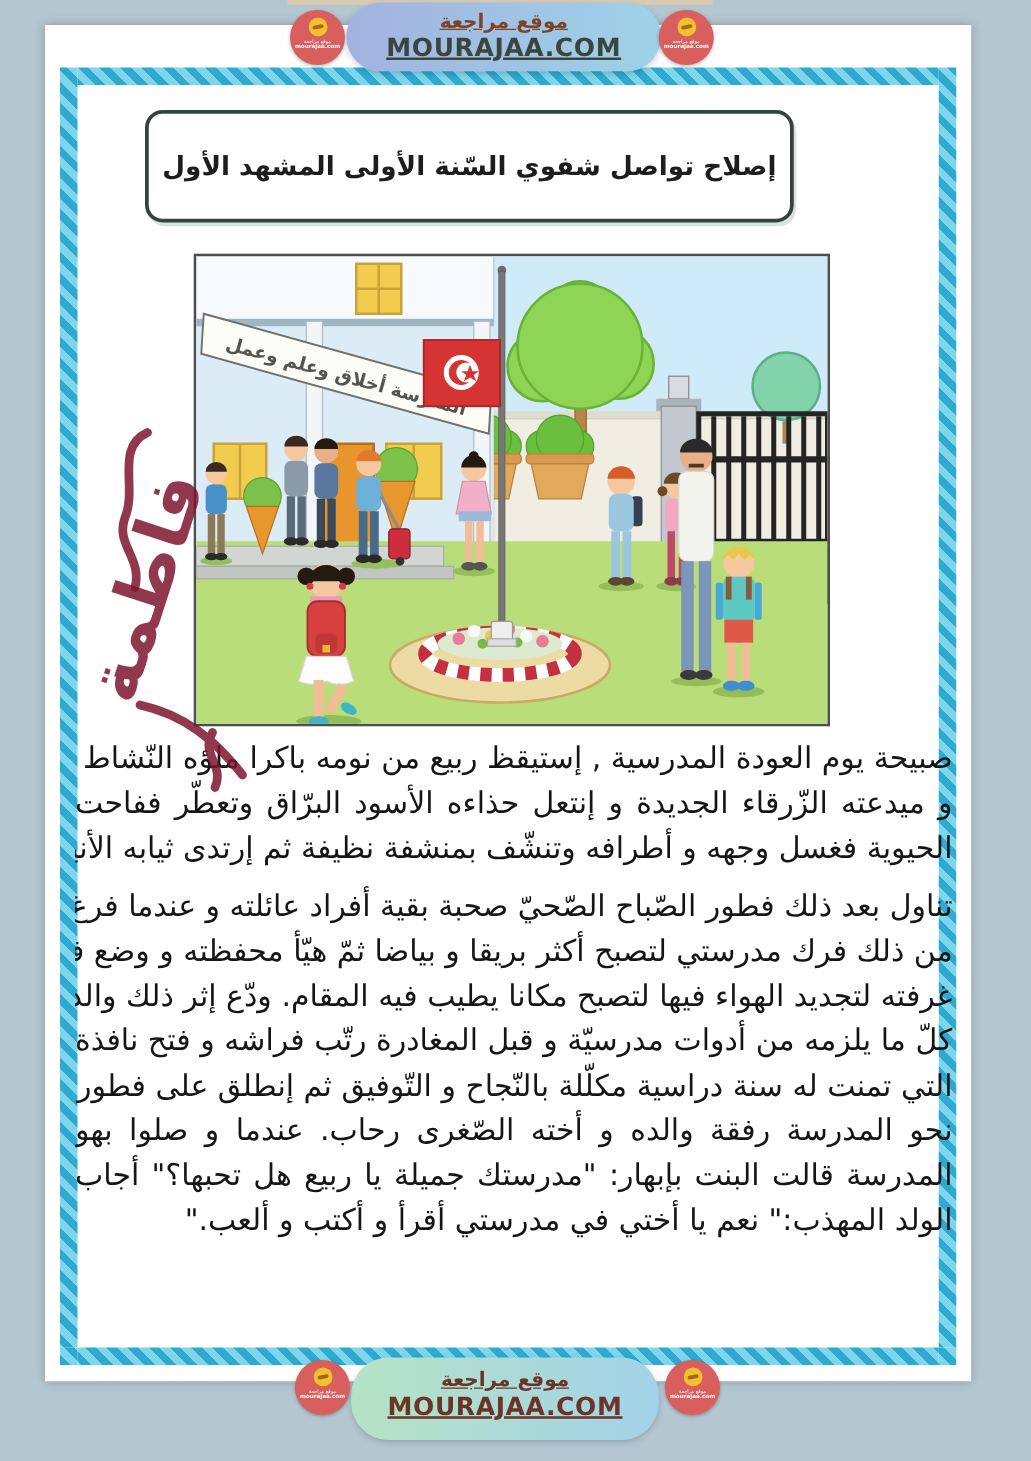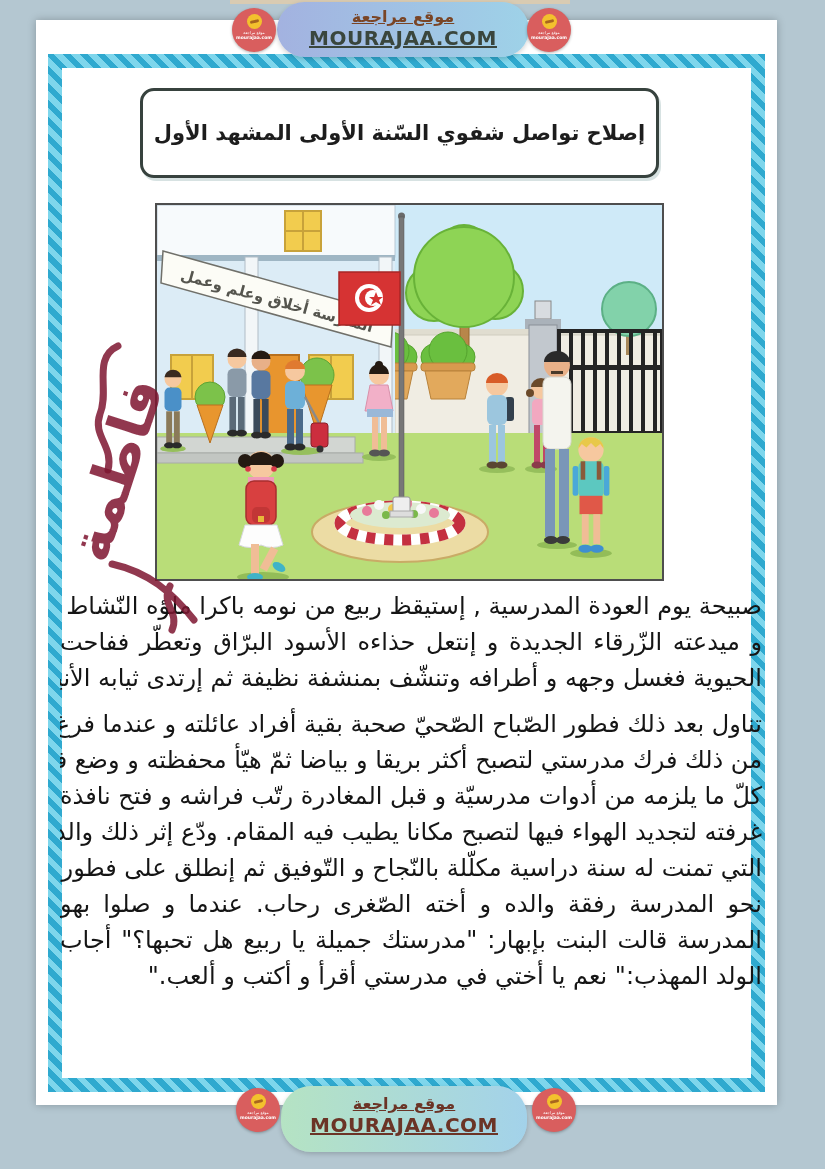--- a/index.html
+++ b/index.html
@@ -31,21 +31,21 @@
     position:absolute;width:44px;height:44px;border-radius:50%;
     background:#d95e5e;text-align:center;color:#fff;
     box-shadow:0 1px 3px rgba(0,0,0,.3);overflow:hidden;
   }
   .logo-yellow{width:15px;height:15px;border-radius:50%;background:#f3c12d;margin:6px auto 1px;position:relative;}
   .logo-yellow::after{content:"";position:absolute;left:3px;top:6px;width:9px;height:3px;background:#a8651e;border-radius:2px;transform:rotate(-12deg);}
   .logo-line1{font-size:4px;line-height:5px;}
   .logo-line2{font-size:4.5px;line-height:6px;font-weight:bold;}
   
   .title-box{
-    position:absolute;left:140px;top:88px;width:513px;height:84px;
+    position:absolute;left:116px;top:88px;width:513px;height:84px;
     border:3px solid #37423e;border-radius:14px;background:#fff;
     display:flex;align-items:center;justify-content:center;
     box-shadow:2px 3px 0 rgba(110,150,150,.28);
   }
   .title-box .title{font-size:21px;font-weight:bold;color:#1d1d1d;direction:rtl;}
   
   .illustration{
     position:absolute;left:155px;top:203px;width:505px;height:374px;
     border:2px solid #4e4e4e;background:#cfeaf8;box-sizing:content-box;
   }
@@ -354,22 +354,22 @@
 
 <div class="text-block">
   <div class="para">
     <div class="line">صبيحة يوم العودة المدرسية , إستيقظ ربيع من نومه باكرا ملؤه النّشاط و</div>
     <div class="line">و ميدعته الزّرقاء الجديدة و إنتعل حذاءه الأسود البرّاق وتعطّر ففاحت</div>
     <div class="line">الحيوية فغسل وجهه و أطرافه وتنشّف بمنشفة نظيفة ثم إرتدى ثيابه الأنيقة</div>
   </div>
   <div class="para">
     <div class="line">تناول بعد ذلك فطور الصّباح الصّحيّ صحبة بقية أفراد عائلته و عندما فرغ</div>
     <div class="line">من ذلك فرك مدرستي لتصبح أكثر بريقا و بياضا ثمّ هيّأ محفظته و وضع فيها</div>
+    <div class="line">غرفته لتجديد الهواء فيها لتصبح مكانا يطيب فيه المقام. ودّع إثر ذلك والدته</div>
     <div class="line">كلّ ما يلزمه من أدوات مدرسيّة و قبل المغادرة رتّب فراشه و فتح نافذة</div>
-    <div class="line">غرفته لتجديد الهواء فيها لتصبح مكانا يطيب فيه المقام. ودّع إثر ذلك والدته</div>
     <div class="line">التي تمنت له سنة دراسية مكلّلة بالنّجاح و التّوفيق ثم إنطلق على فطور الله</div>
     <div class="line">نحو المدرسة رفقة والده و أخته الصّغرى رحاب. عندما و صلوا بهو</div>
     <div class="line">المدرسة قالت البنت بإبهار: "مدرستك جميلة يا ربيع هل تحبها؟" أجاب</div>
     <div class="line line-last">الولد المهذب:" نعم يا أختي في مدرستي أقرأ و أكتب و ألعب."</div>
   </div>
 </div>
 
 <div class="pill footer-pill">
   <div class="pill-ar">موقع مراجعة</div>
   <div class="pill-domain">MOURAJAA.COM</div>

